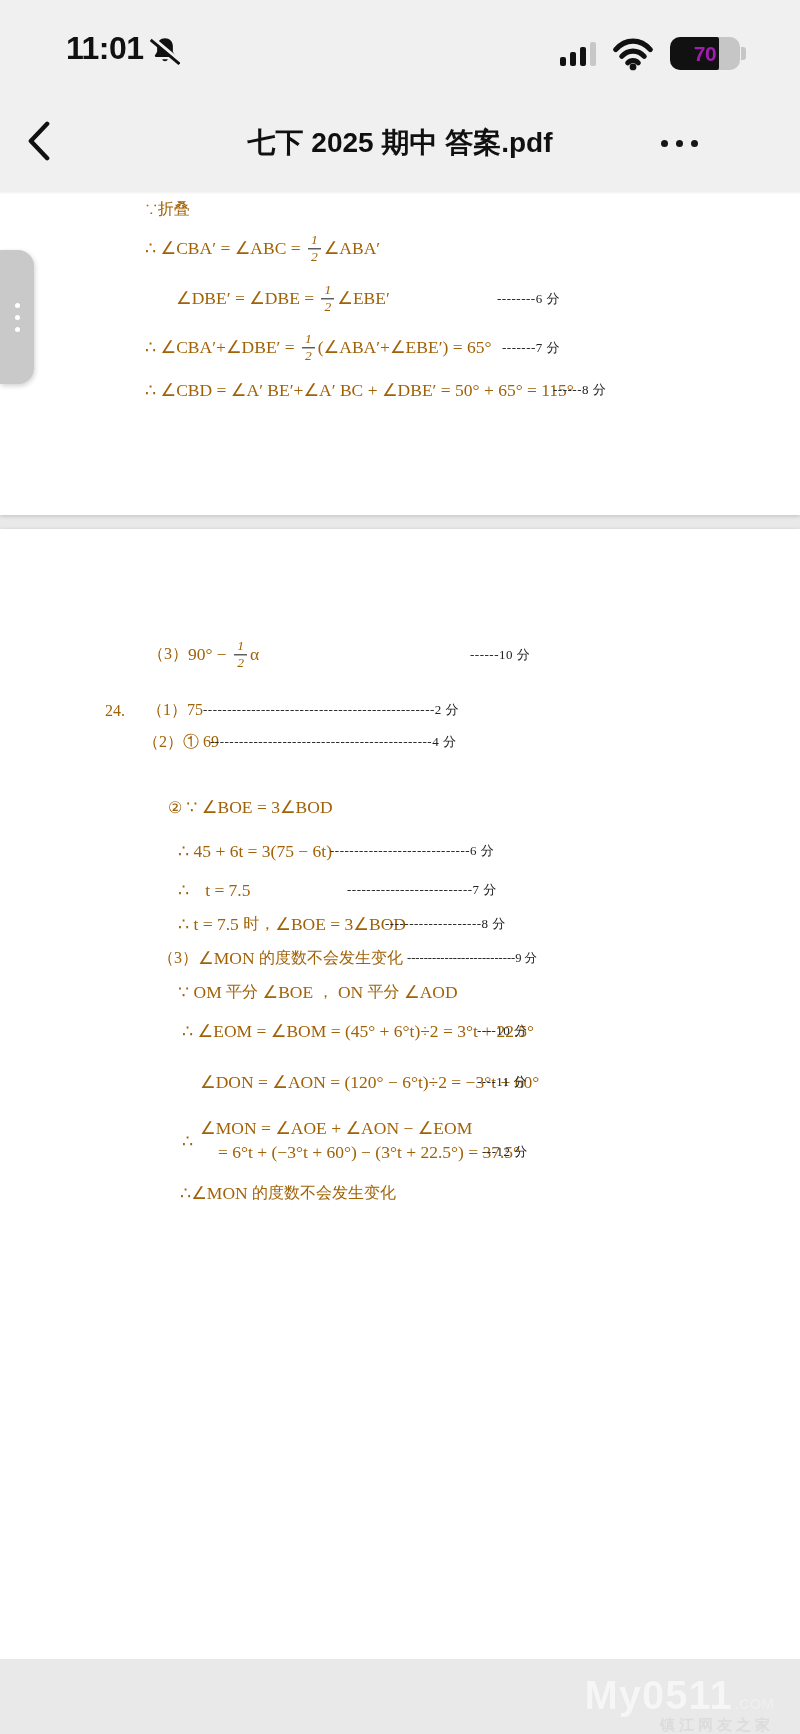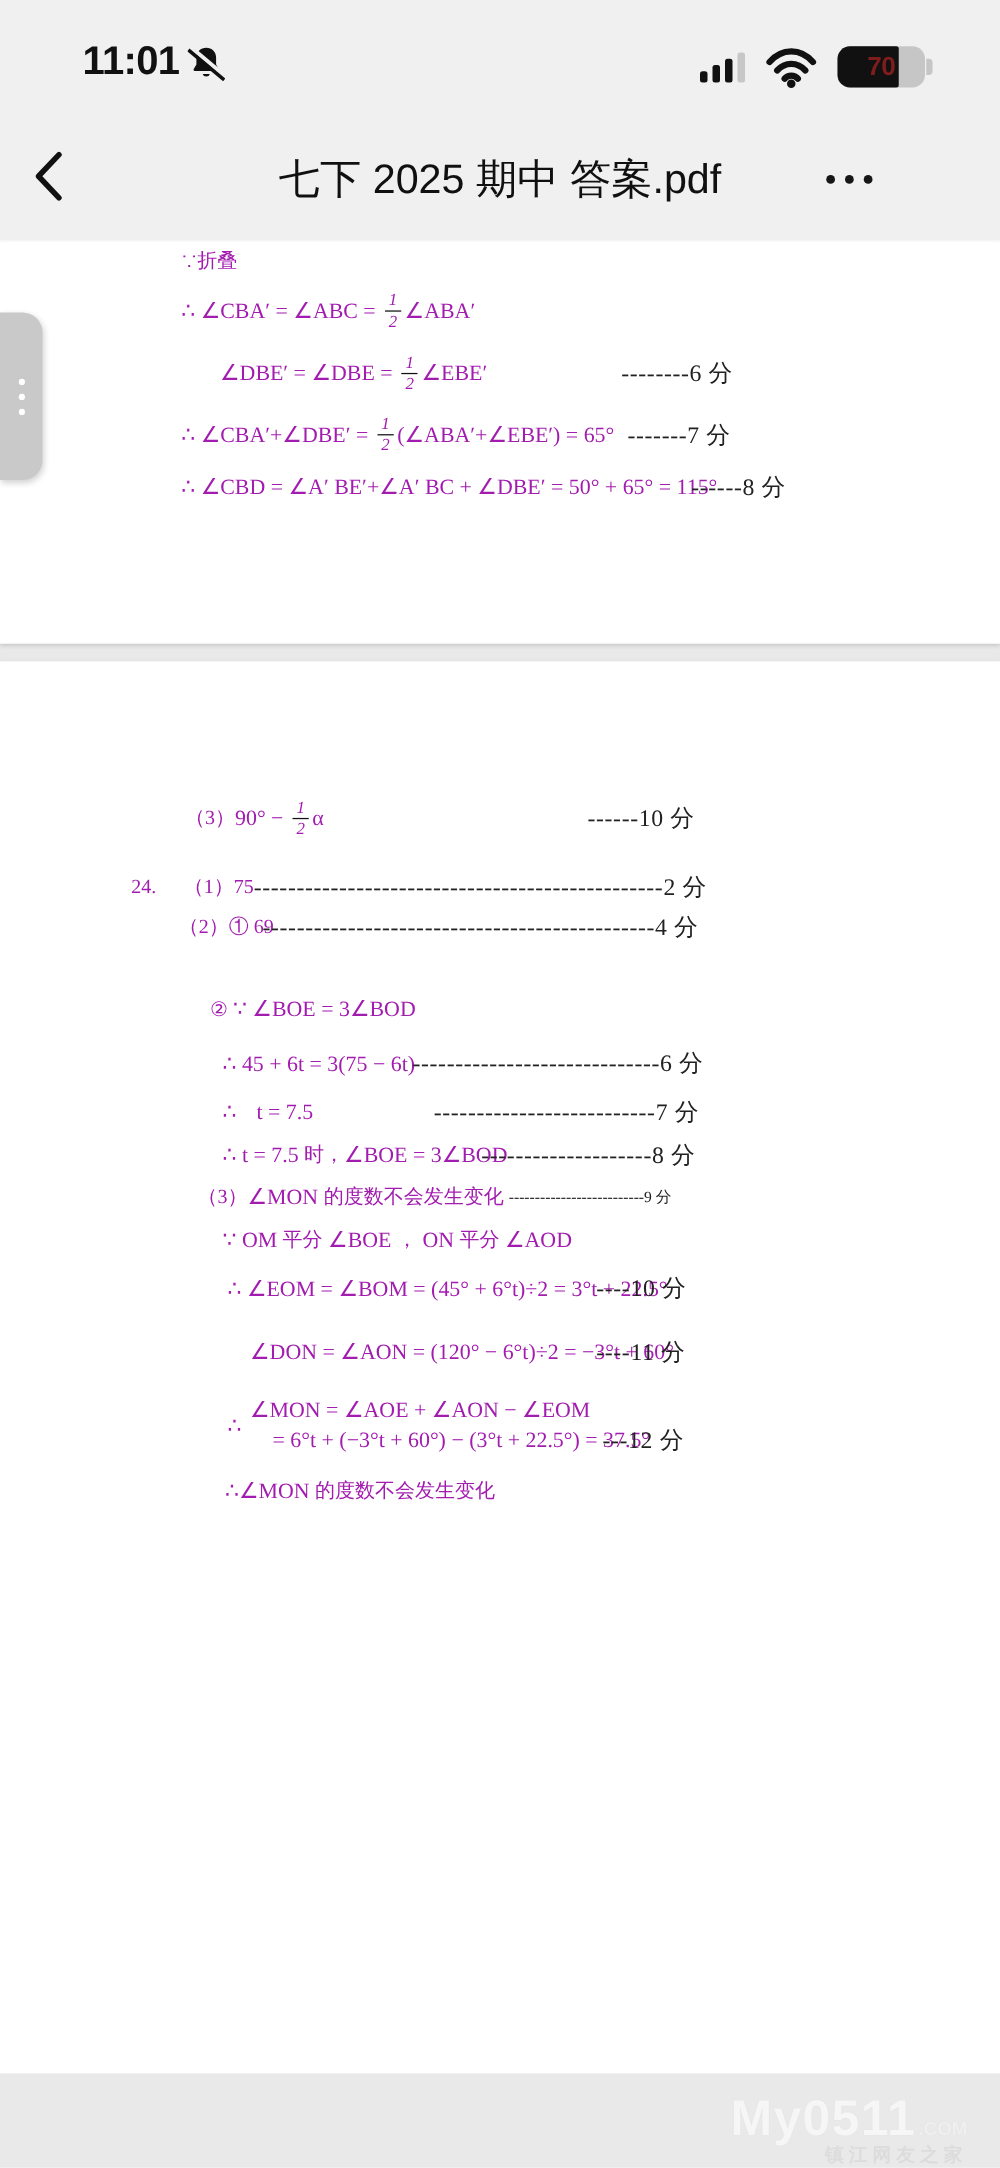--- a/index.html
+++ b/index.html
@@ -22,28 +22,28 @@
   .bell{width:30px;height:30px;margin-top:2px;}
   .status-right{position:absolute;right:60px;top:36px;display:flex;align-items:center;gap:15px;}
   .signal{display:flex;align-items:flex-end;gap:4px;height:24px;}
   .signal i{display:block;width:6px;border-radius:2px;background:#111;}
   .signal i.b1{height:9px}.signal i.b2{height:14px}.signal i.b3{height:19px}
   .signal i.b4{height:24px;background:#c7c7c7;}
   .wifi{width:44px;height:34px;margin-top:1px;}
   .battery{position:relative;width:70px;height:33px;border-radius:10px;background:#c6c6c6;}
   .battery .fill{position:absolute;left:0;top:0;bottom:0;width:70%;background:#111;border-radius:10px 2px 2px 10px;}
   .battery .pct{position:absolute;inset:0;display:flex;align-items:center;justify-content:center;
-    color:#7f1d1d;font-size:21px;font-weight:700;z-index:2;letter-spacing:-.5px;}
+    color:#a21caf;font-size:21px;font-weight:700;z-index:2;letter-spacing:-.5px;}
   .battery .nub{position:absolute;right:-6px;top:10px;width:5px;height:13px;background:#c6c6c6;border-radius:0 3px 3px 0;}
 
   .navbar{position:absolute;left:0;top:108px;width:800px;height:70px;}
   .back-btn{position:absolute;left:26px;top:10px;width:40px;height:46px;display:flex;align-items:center;}
   .nav-title{position:absolute;left:100px;right:100px;top:0;height:70px;
     display:flex;align-items:center;justify-content:center;
-    font-size:33px;font-weight:400;color:#101010;white-space:nowrap;}
+    font-size:28px;font-weight:700;color:#101010;white-space:nowrap;}
   .more-btn{position:absolute;right:102px;top:22px;display:flex;gap:8px;align-items:center;height:26px;}
   .more-btn i{width:7px;height:7px;border-radius:50%;background:#161616;display:block;}
 
   
   .side-tab{
     position:absolute;left:0;top:250px;width:34px;height:134px;z-index:7;
     background:#c9c9c9;border-radius:0 16px 16px 0;
     box-shadow:1px 2px 5px rgba(0,0,0,.18);
     display:flex;flex-direction:column;align-items:center;justify-content:center;gap:7px;
   }
@@ -52,31 +52,31 @@
   
   .page{position:absolute;left:0;width:800px;background:#fff;z-index:1;
     box-shadow:0 1px 4px rgba(0,0,0,.18);}
   .page1{top:192px;height:323px;}
   .page2{top:529px;height:1130px;}
 
   
   .content-layer{position:absolute;inset:0;z-index:3;}
   .line{position:absolute;left:0;width:100%;height:0;}
   .lbody{position:absolute;transform:translateY(-50%);display:flex;align-items:center;
-    white-space:pre;color:#a21caf;}
+    white-space:pre;color:#a16207;}
   .lbody span{white-space:pre;}
   .mi{font-family:"Liberation Serif",serif;font-size:17.5px;}
   .up{font-family:"Liberation Serif",serif;font-style:normal;font-size:16px;}
   .gap{display:inline-block;}
   .frac{display:flex;flex-direction:column;align-items:center;
     font-family:"Liberation Serif",serif;font-style:italic;font-size:13.5px;line-height:1.05;margin:0 3px;}
   .frac .num{border-bottom:1.2px solid #111;padding:0 3px 1px;}
   .frac .den{padding-top:1px;}
   .score{position:absolute;transform:translateY(-50%);
-    font-family:"Liberation Serif",serif;font-size:19px;color:#222;
+    font-family:"Liberation Serif",serif;font-size:13px;color:#222;
     letter-spacing:.5px;white-space:pre;}
   .score.dense{font-size:12.5px;letter-spacing:0;}
 
   
   .footer{position:absolute;left:0;top:1659px;width:800px;height:75px;background:#e9e9e9;z-index:2;}
   .watermark{position:absolute;right:26px;top:16px;text-align:right;line-height:1;}
   .wm-row{display:flex;align-items:baseline;justify-content:flex-end;}
   .wm-brand{font-size:40px;font-weight:800;color:#f6f6f6;letter-spacing:1px;
     text-shadow:0 0 1px #dedede;}
   .wm-suffix{font-size:15px;font-weight:800;color:#efefef;margin-left:2px;text-shadow:0 0 1px #dedede;}

